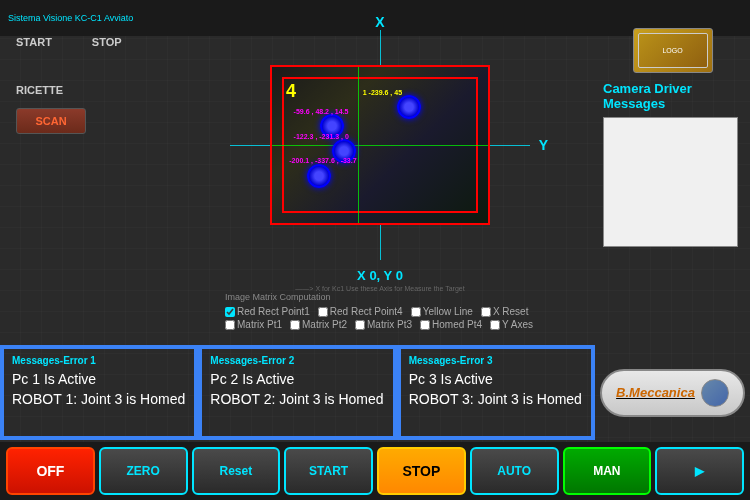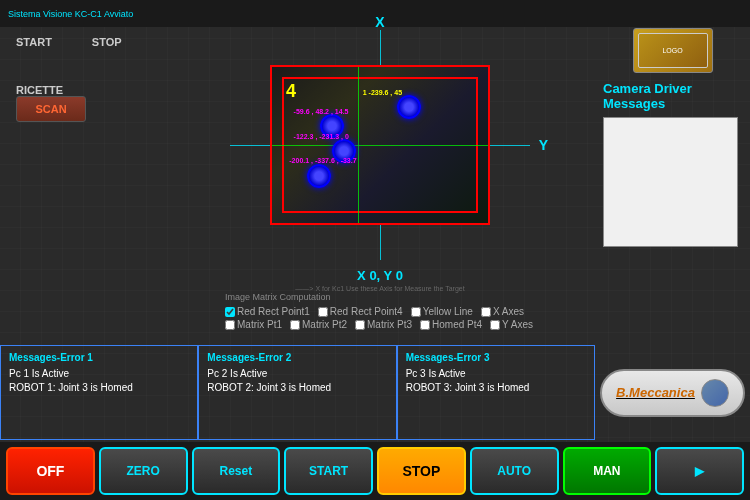--- a/index.html
+++ b/index.html
@@ -14,21 +14,21 @@
       );
       font-family: Arial, sans-serif;
       overflow: hidden;
       position: relative;
     }
 
     
     .top-bar {
       position: absolute;
       top: 0; left: 0; right: 0;
-      height: 27px;
+      height: 36px;
       background: #1a1a1a;
       display: flex;
       align-items: center;
       padding: 0 8px;
     }
     .top-bar-text {
       color: #00e5ff;
       font-size: 9px;
     }
 
@@ -55,21 +55,21 @@
 
     .ricette-section {
       padding: 8px 16px;
       margin-top: 20px;
     }
     .ricette-label {
       color: #cccccc;
       font-size: 11px;
       font-weight: bold;
       display: block;
-      margin-bottom: 0;
+      margin-bottom: 12px;
     }
     .scan-button {
       background: linear-gradient(to bottom, #8B3A2A, #6B2A1A);
       border: 1px solid #555;
       color: #ff6633;
       font-size: 11px;
       font-weight: bold;
       width: 70px;
       height: 26px;
       cursor: pointer;
@@ -310,34 +310,34 @@
       bottom: 60px;
       left: 0;
       right: 155px;
       height: 95px;
       display: flex;
       gap: 0;
     }
 
     .error-panel {
       flex: 1;
-      border: 1px solid #3b82f6;
+      border: 4px solid #3b82f6;
       padding: 6px 8px;
     }
 
     .error-title {
       color: #00e5ff;
       font-size: 10px;
       font-weight: bold;
       margin-bottom: 4px;
     }
 
     .error-text {
       color: #ffffff;
-      font-size: 10px;
+      font-size: 14px;
       line-height: 1.4;
     }
 
     
     .brand-section {
       position: absolute;
       bottom: 60px;
       right: 0;
       width: 155px;
       height: 95px;
@@ -508,21 +508,21 @@
       <div class="matrix-checkbox-item">
         <input type="checkbox" style="">
         <span class="matrix-checkbox-label">Red Rect Point4</span>
       </div>
       <div class="matrix-checkbox-item">
         <input type="checkbox" style="">
         <span class="matrix-checkbox-label">Yellow Line</span>
       </div>
       <div class="matrix-checkbox-item">
         <input type="checkbox" style="">
-        <span class="matrix-checkbox-label">X Axes</span>
+        <span class="matrix-checkbox-label">X Reset</span>
       </div>
     </div>
     <div class="matrix-row">
       <div class="matrix-checkbox-item">
         <input type="checkbox" style="">
         <span class="matrix-checkbox-label">Matrix Pt1</span>
       </div>
       <div class="matrix-checkbox-item">
         <input type="checkbox" style="">
         <span class="matrix-checkbox-label">Matrix Pt2</span>

